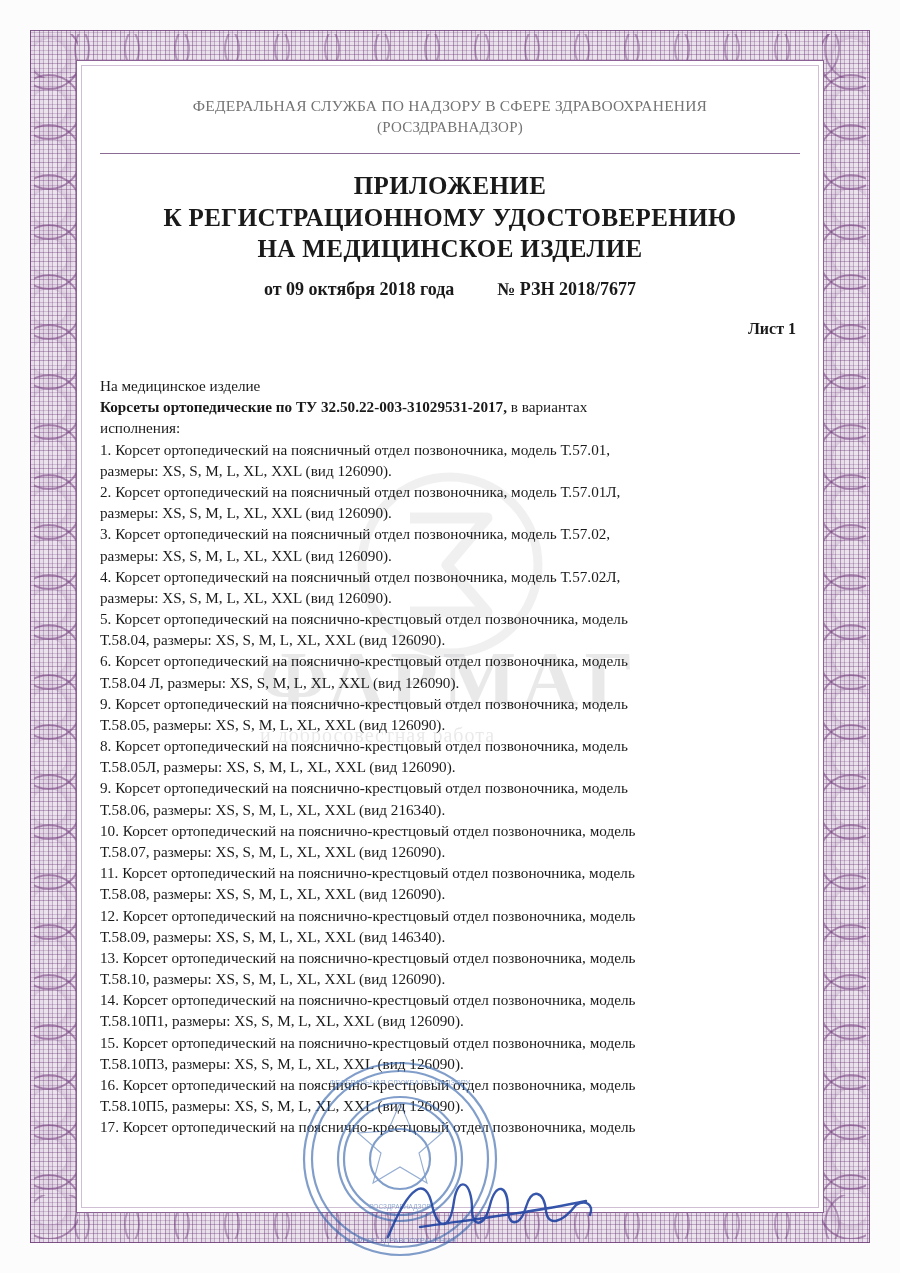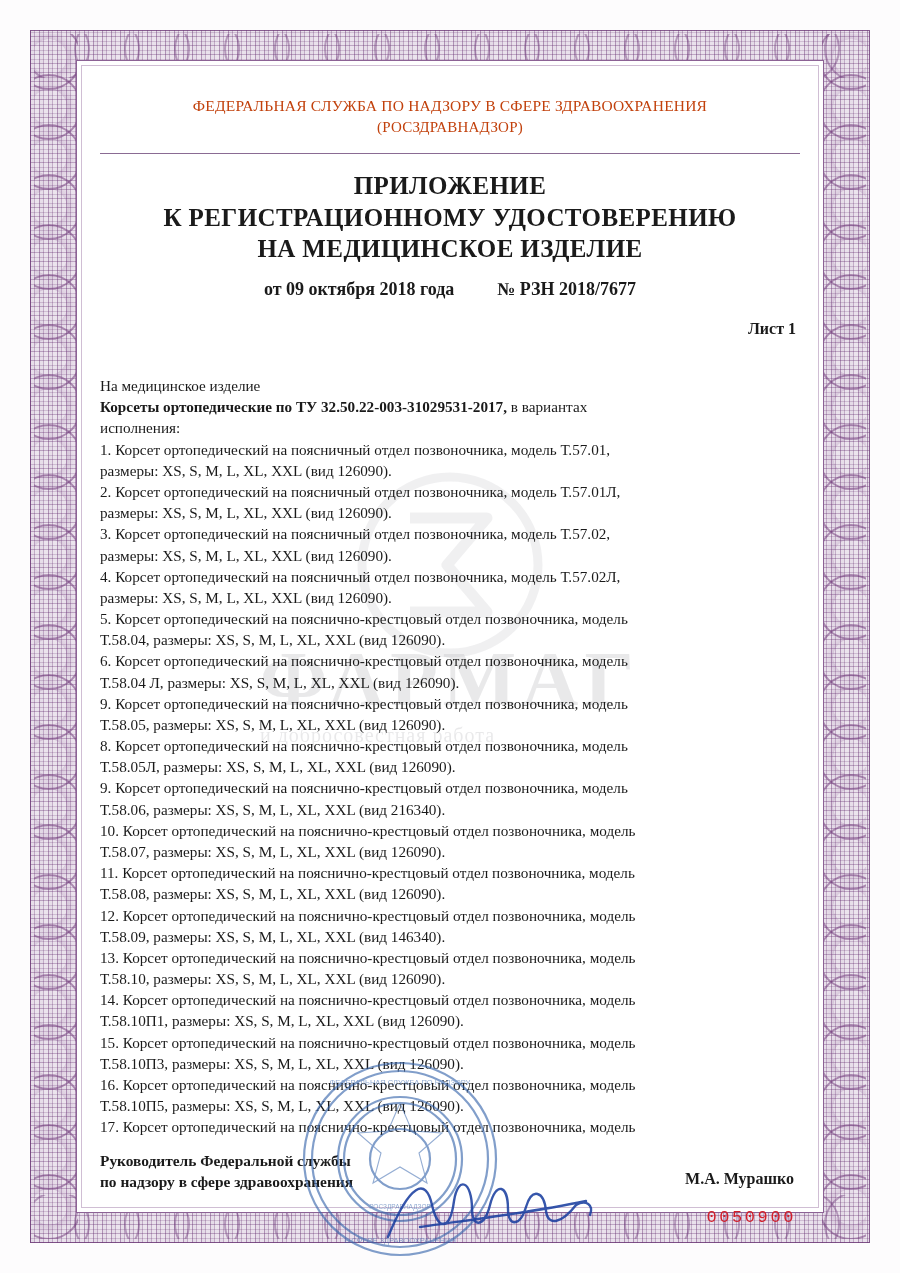--- a/index.html
+++ b/index.html
@@ -92,21 +92,21 @@
   .content {
     position: absolute;
     left: 100px; top: 95px; right: 100px; bottom: 78px;
   }
 
   .agency {
     text-align: center;
     font-size: 15.5px;
     letter-spacing: 0.2px;
     line-height: 1.45;
-    color: #c2410c;
+    color: #737373;
   }
   .agency .line2 { font-size: 15px; }
 
   .rule {
     width: 100%;
     height: 1px;
     background: #8a6b93;
     margin: 14px 0 16px;
   }
 
@@ -390,28 +390,20 @@
         <div class="item">14. Корсет ортопедический на пояснично-крестцовый отдел позвоночника, модель</div>
         <div class="item">Т.58.10П1, размеры: XS, S, M, L, XL, XXL (вид 126090).</div>
         <div class="item">15. Корсет ортопедический на пояснично-крестцовый отдел позвоночника, модель</div>
         <div class="item">Т.58.10П3, размеры: XS, S, M, L, XL, XXL (вид 126090).</div>
         <div class="item">16. Корсет ортопедический на пояснично-крестцовый отдел позвоночника, модель</div>
         <div class="item">Т.58.10П5, размеры: XS, S, M, L, XL, XXL (вид 126090).</div>
         <div class="item">17. Корсет ортопедический на пояснично-крестцовый отдел позвоночника, модель</div>
       </div>
     </div>
 
-    <div class="signature">
-      <div class="sig-text">
-        <div>Руководитель  Федеральной службы</div>
-        <div>по надзору в сфере здравоохранения</div>
-      </div>
-      <div class="sig-name">М.А. Мурашко</div>
-      <div class="doc-number">0050900</div>
-    </div>
 
   </div>
 
   <div class="stamp">
     <svg width="200" height="200" viewBox="0 0 200 200" aria-hidden="true">
       <g fill="none" stroke="#3564ab" stroke-width="2.2">
         <circle cx="100" cy="100" r="96"></circle>
         <circle cx="100" cy="100" r="88"></circle>
         <circle cx="100" cy="100" r="62"></circle>
         <circle cx="100" cy="100" r="56"></circle>

